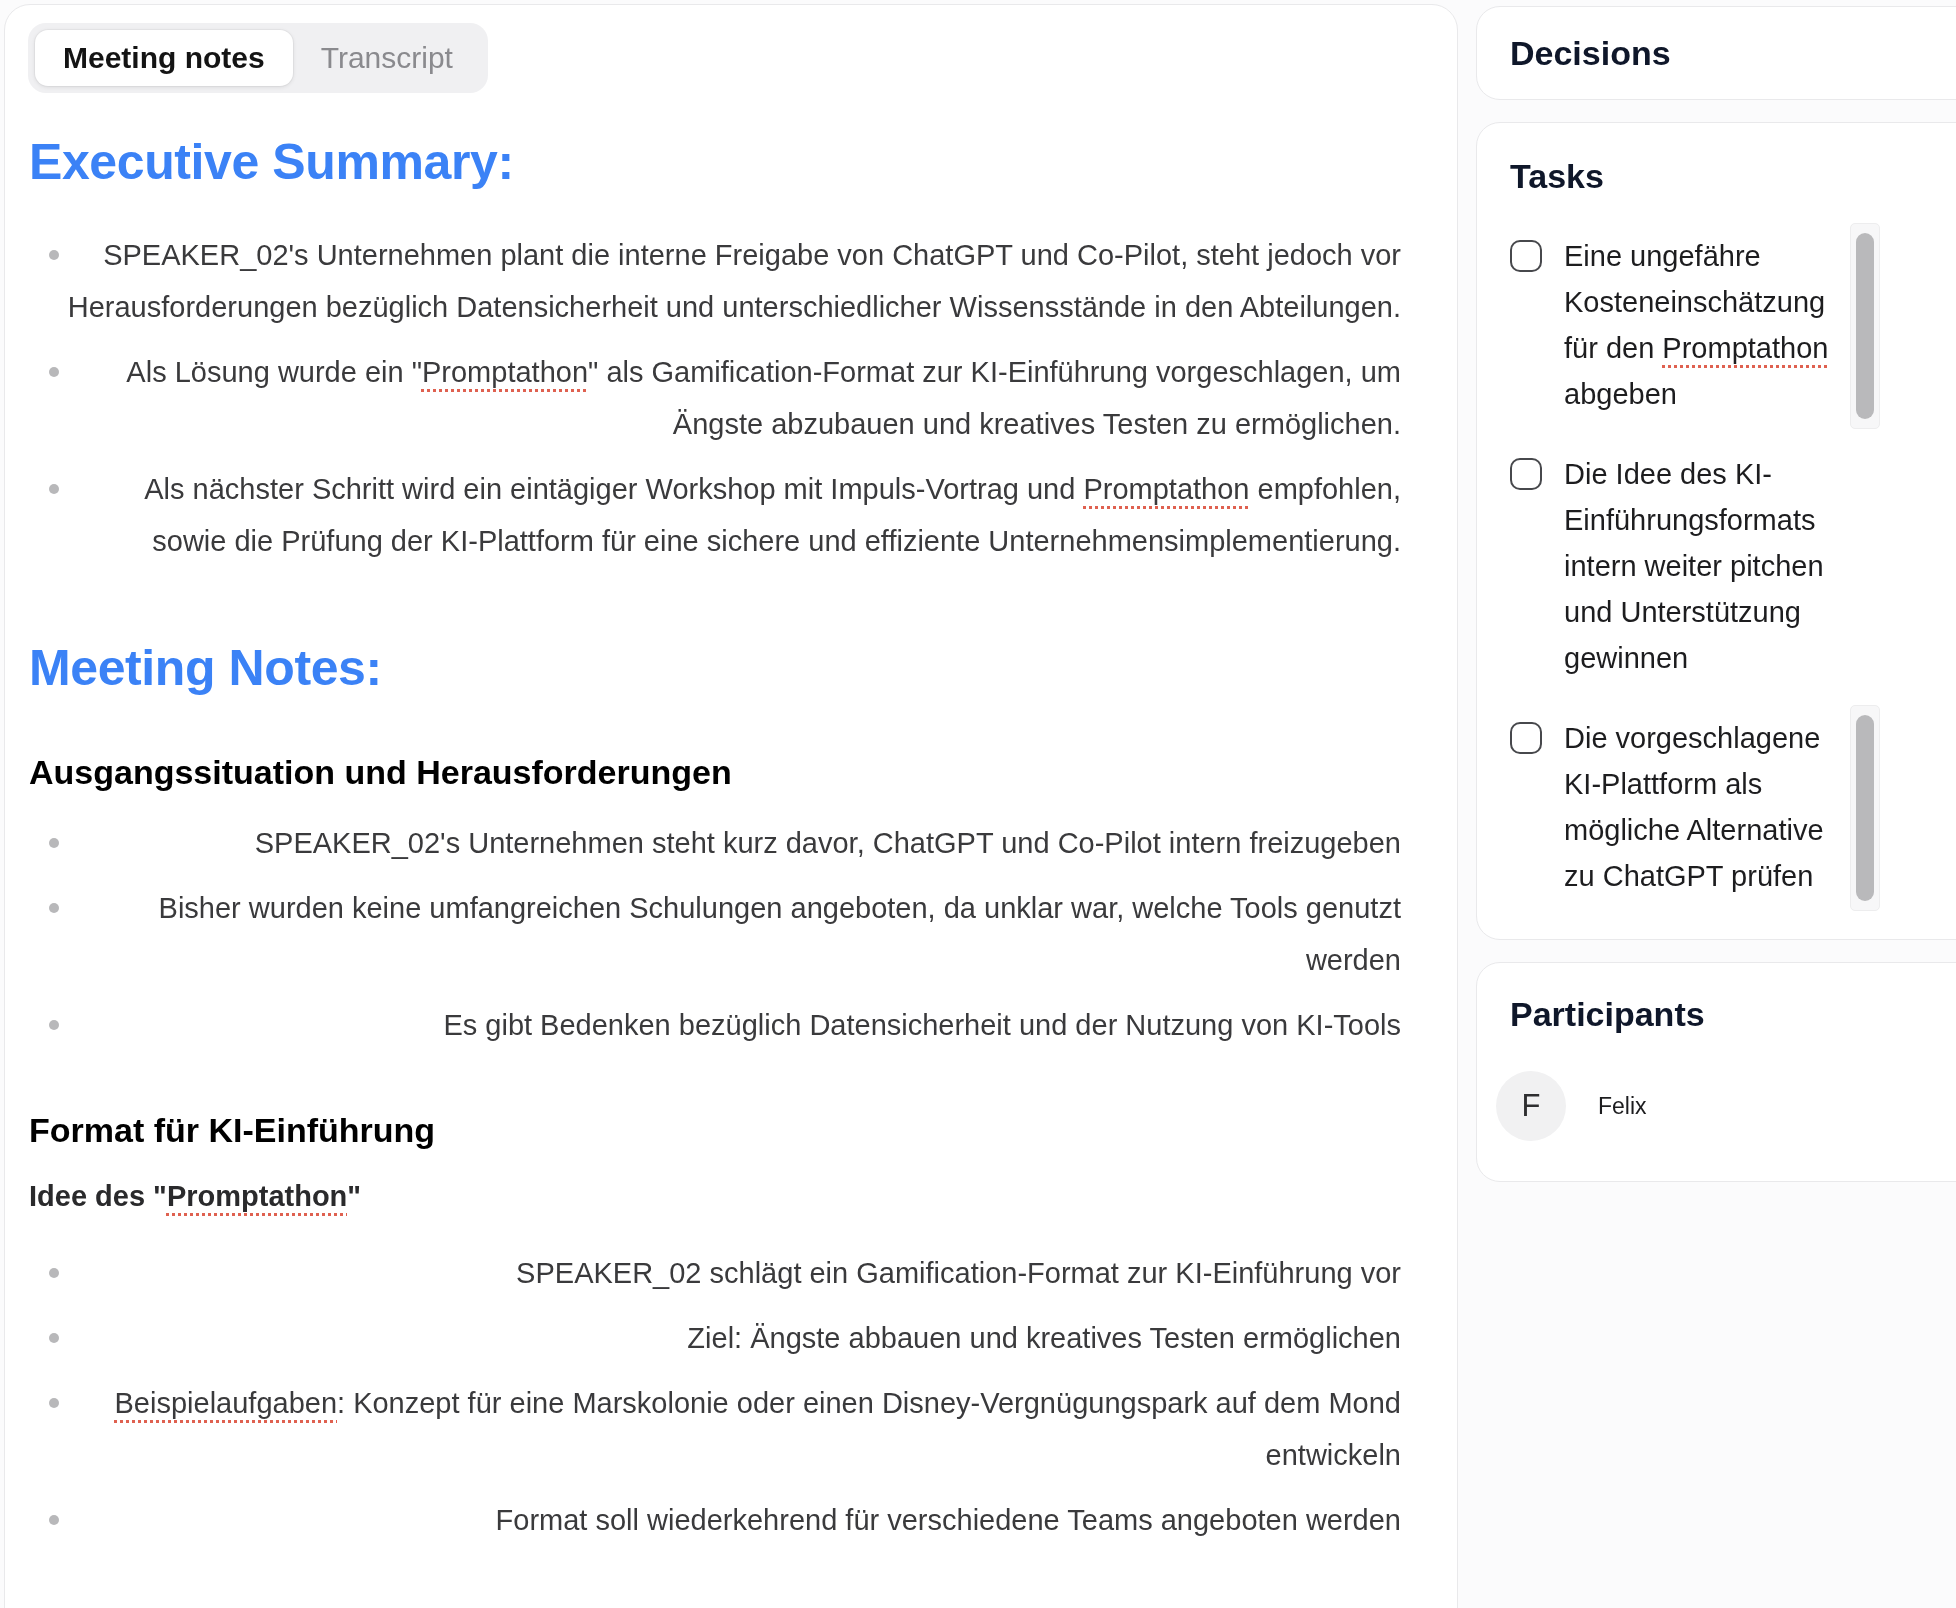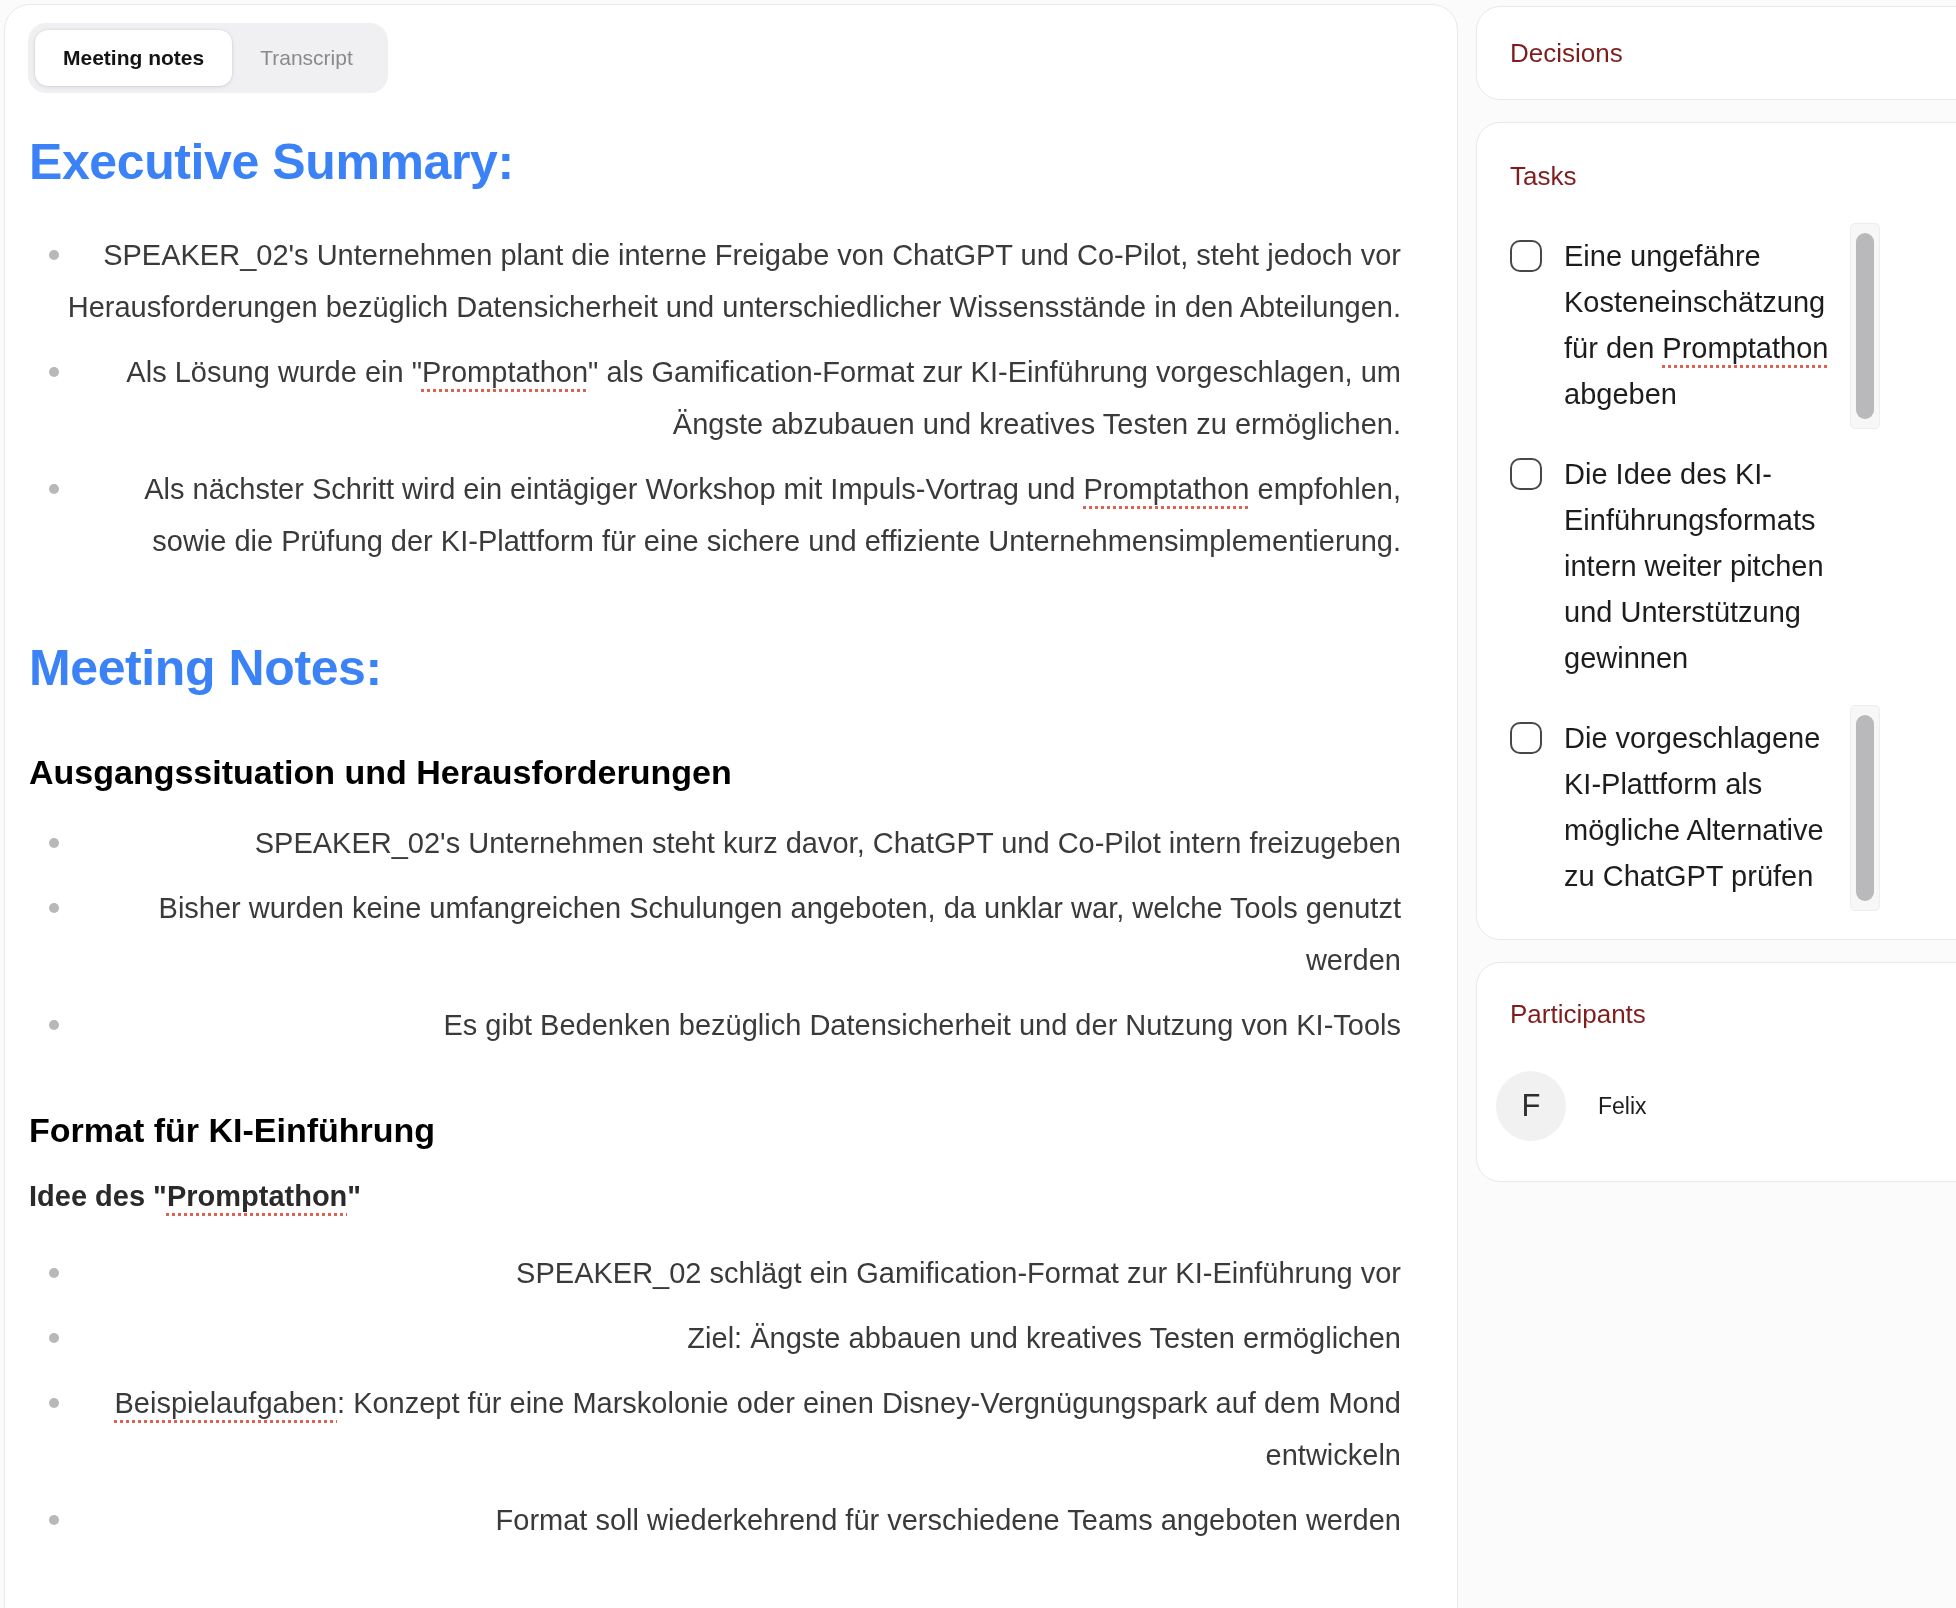--- a/index.html
+++ b/index.html
@@ -14,21 +14,21 @@
     position:absolute;left:4px;top:4px;width:1454px;height:1700px;
     background:#ffffff;border:1px solid #e9e9eb;border-radius:26px;
     padding:16px 56px 40px 20px;box-sizing:border-box;
   }
   .tab-group{
     display:inline-flex;align-items:center;
     background:#f0f0f2;border-radius:18px;padding:7px;
     margin:2px 0 0 3px;
   }
   .tab{
-    font-family:inherit;font-size:21px;line-height:30px;
+    font-family:inherit;font-size:30px;line-height:30px;
     padding:13px 28px;border-radius:13px;border:none;background:transparent;
     color:#8a8a8e;cursor:pointer;
   }
   .tab.active{
     background:#ffffff;color:#141414;font-weight:700;
     box-shadow:0 1px 4px rgba(0,0,0,.10),0 0 0 1px rgba(0,0,0,.03);
   }
   .doc{margin-top:0;}
   .doc h2{
     font-size:50px;line-height:50px;font-weight:700;color:#3b82f6;
@@ -61,21 +61,21 @@
   }
   
   .sidebar{
     position:absolute;left:1476px;top:6px;width:560px;
     display:flex;flex-direction:column;gap:22px;
   }
   .card{
     background:#ffffff;border:1px solid #e9e9eb;border-radius:24px;
     box-sizing:border-box;
   }
-  .card-title{font-size:26px;line-height:42px;font-weight:400;color:#7f1d1d;}
+  .card-title{font-size:34px;line-height:42px;font-weight:700;color:#0f172a;}
   .card.decisions{height:94px;display:flex;align-items:center;padding:0 33px;}
   .card.tasks{padding:32px 33px 36px;}
   .card.tasks .card-title{display:block;margin-bottom:32px;}
   .task{
     position:relative;display:flex;gap:22px;
     margin-bottom:30px;padding-top:4px;
   }
   .task:last-child{margin-bottom:4px;}
   .checkbox{
     width:32px;height:32px;flex:none;margin-top:7px;

